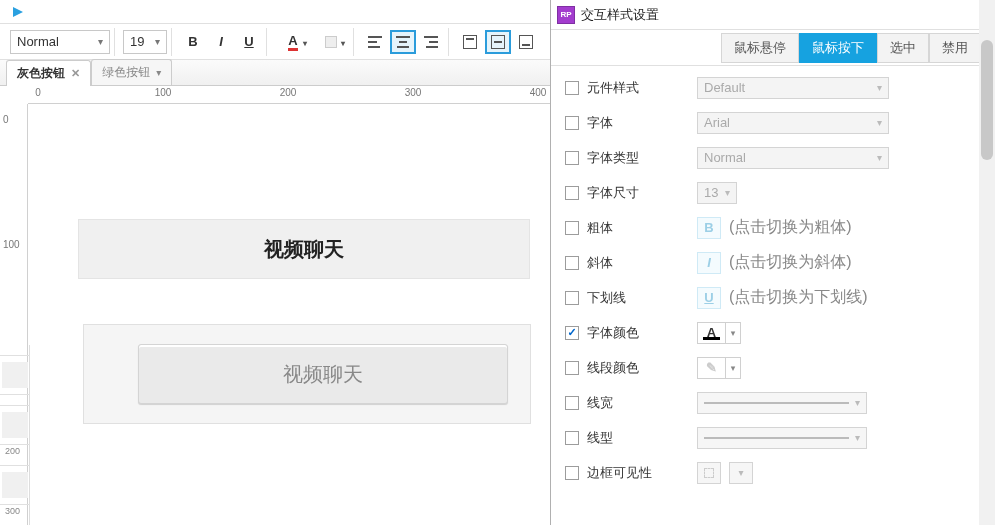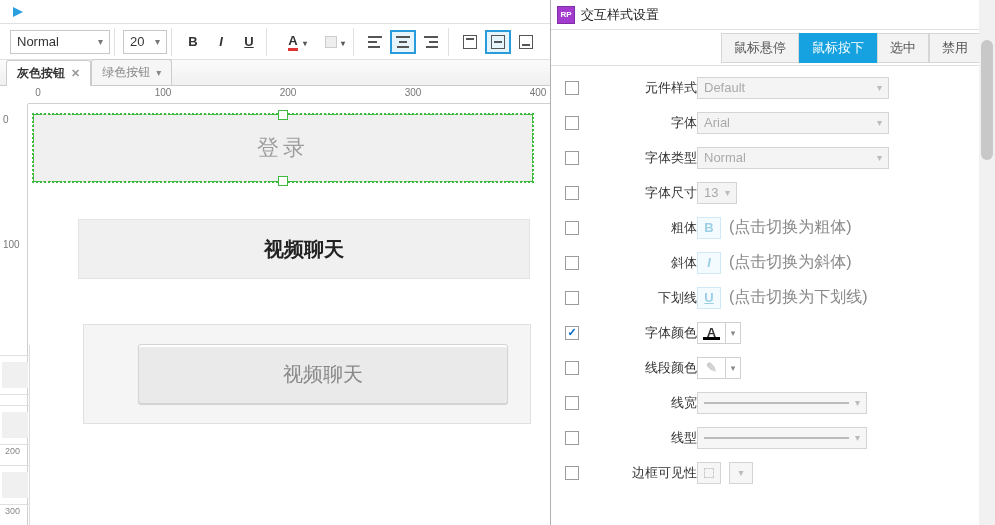--- a/index.html
+++ b/index.html
@@ -55,21 +55,21 @@
 
 
 .panel { position:absolute; top:0; right:0; width:445px; bottom:0; border-left:1px solid #b0b0b0; background:#fff; display:flex; flex-direction:column;}
 .panel-title { height:30px; display:flex; align-items:center; padding-left:6px; gap:6px; border-bottom:1px solid #e0e0e0;}
 .rp-badge { width:18px; height:18px; background:#a33cce; border:1px solid #7f2fa3; display:flex; align-items:center; justify-content:center; color:#fff; font-size:8px; font-weight:bold;}
 .panel-title-text { font-size:13px; color:#222;}
 .state-tabs { height:36px; display:flex; align-items:center; justify-content:flex-end; padding-right:14px; gap:0; border-bottom:1px solid #e0e0e0;}
 .state-tab { padding:5px 12px; font-size:13px; color:#555; background:#f3f3f3; border:1px solid #d6d6d6;}
 .state-tab.active { background:#16a2e0; color:#fff; border-color:#16a2e0;}
 .style-list { flex:1; overflow-y:auto; padding:4px 14px 12px 14px;}
-.style-row { display:flex; align-items:center; height:35px;text-align:right;}
+.style-row { display:flex; align-items:center; height:35px;}
 .style-row .chk { width:14px; height:14px; border:1px solid #9c9c9c; background:#fff; display:inline-flex; align-items:center; justify-content:center; margin-right:8px;}
 .style-row .chk.on { color:#0066cc; font-size:11px; font-weight:bold;}
 .style-row .lbl { width:110px; color:#333; font-size:13px;}
 .style-row .ctrl { flex:1; display:flex; align-items:center; gap:8px;}
 .disabled-sel { height:22px; border:1px solid #d4d4d4; background:#f4f4f4; color:#aaa; display:flex; align-items:center; padding:0 6px; width:192px;}
 .disabled-sel .arrow{margin-left:auto; font-size:10px; color:#bbb;}
 .disabled-sel.s-80 { width:40px;}
 .mini-btn { width:24px; height:22px; border:1px solid #cfeaf6; background:#f4fbfe; display:flex; align-items:center; justify-content:center; font-weight:bold; color:#9ccfe6;}
 .hint { color:#888; font-size:16px;}
 .color-drop { width:44px; height:22px; border:1px solid #d0d0d0; display:flex;}
@@ -109,21 +109,21 @@
 
 <div class="fmt-bar">
   <div class="fmt-group">
     <div class="select-box style-sel">
       <span>Normal</span>
       <span class="arrow">▾</span>
     </div>
   </div>
   <div class="fmt-group">
     <div class="select-box size-sel">
-      <span>20</span>
+      <span>19</span>
       <span class="arrow">▾</span>
     </div>
   </div>
   <div class="fmt-group">
     <div class="fmt-btn">B</div>
     <div class="fmt-btn" style="font-style:italic;">I</div>
     <div class="fmt-btn" style="text-decoration:underline;">U</div>
   </div>
   <div class="fmt-group">
     <div class="fmt-btn sub">
@@ -190,23 +190,20 @@
     <span class="lbl" style="left:385px">300</span>
     <span class="lbl" style="left:510px">400</span>
   </div>
   <div class="ruler-v">
     <span class="lbl" style="top:15px">0</span>
     <span class="lbl" style="top:140px">100</span>
     <span class="lbl" style="top:265px">200</span>
     <span class="lbl" style="top:390px">300</span>
   </div>
   <div class="canvas">
-    <div class="widget sel w1">
-      <span>登录</span>
-    </div>
     <div class="widget w2">
       <span>视频聊天</span>
     </div>
     <div class="widget w3-bg"></div>
     <div class="widget w3">
       <span>视频聊天</span>
     </div>
   </div>
   <div class="minimap">
     <div class="seg" style="top:10px">

